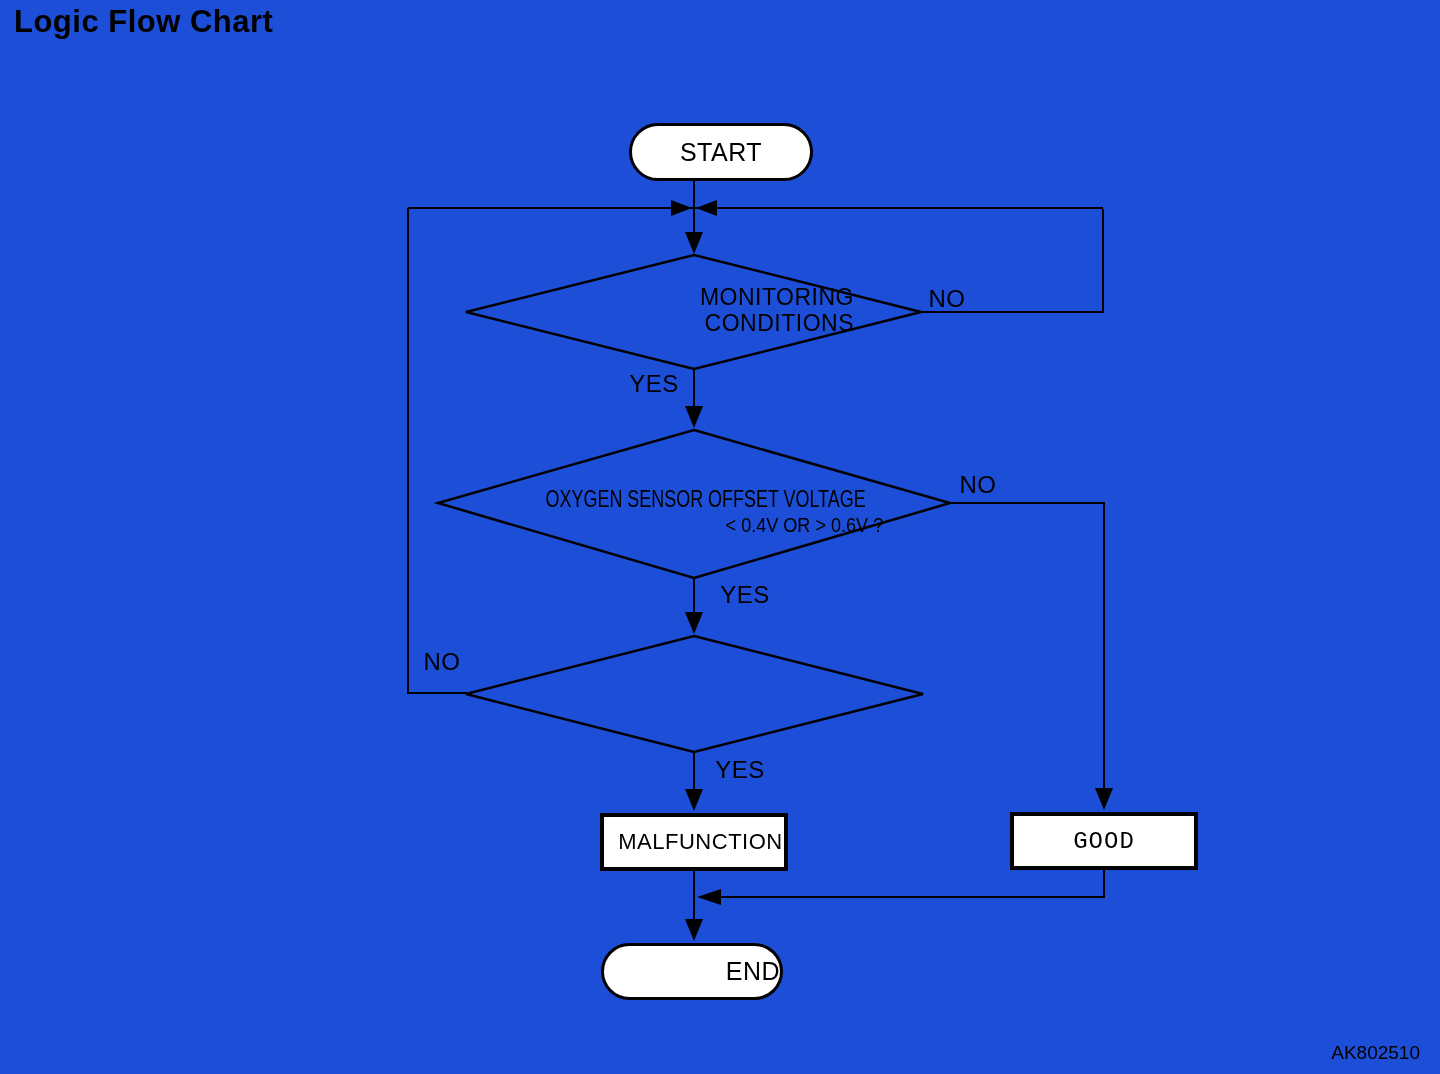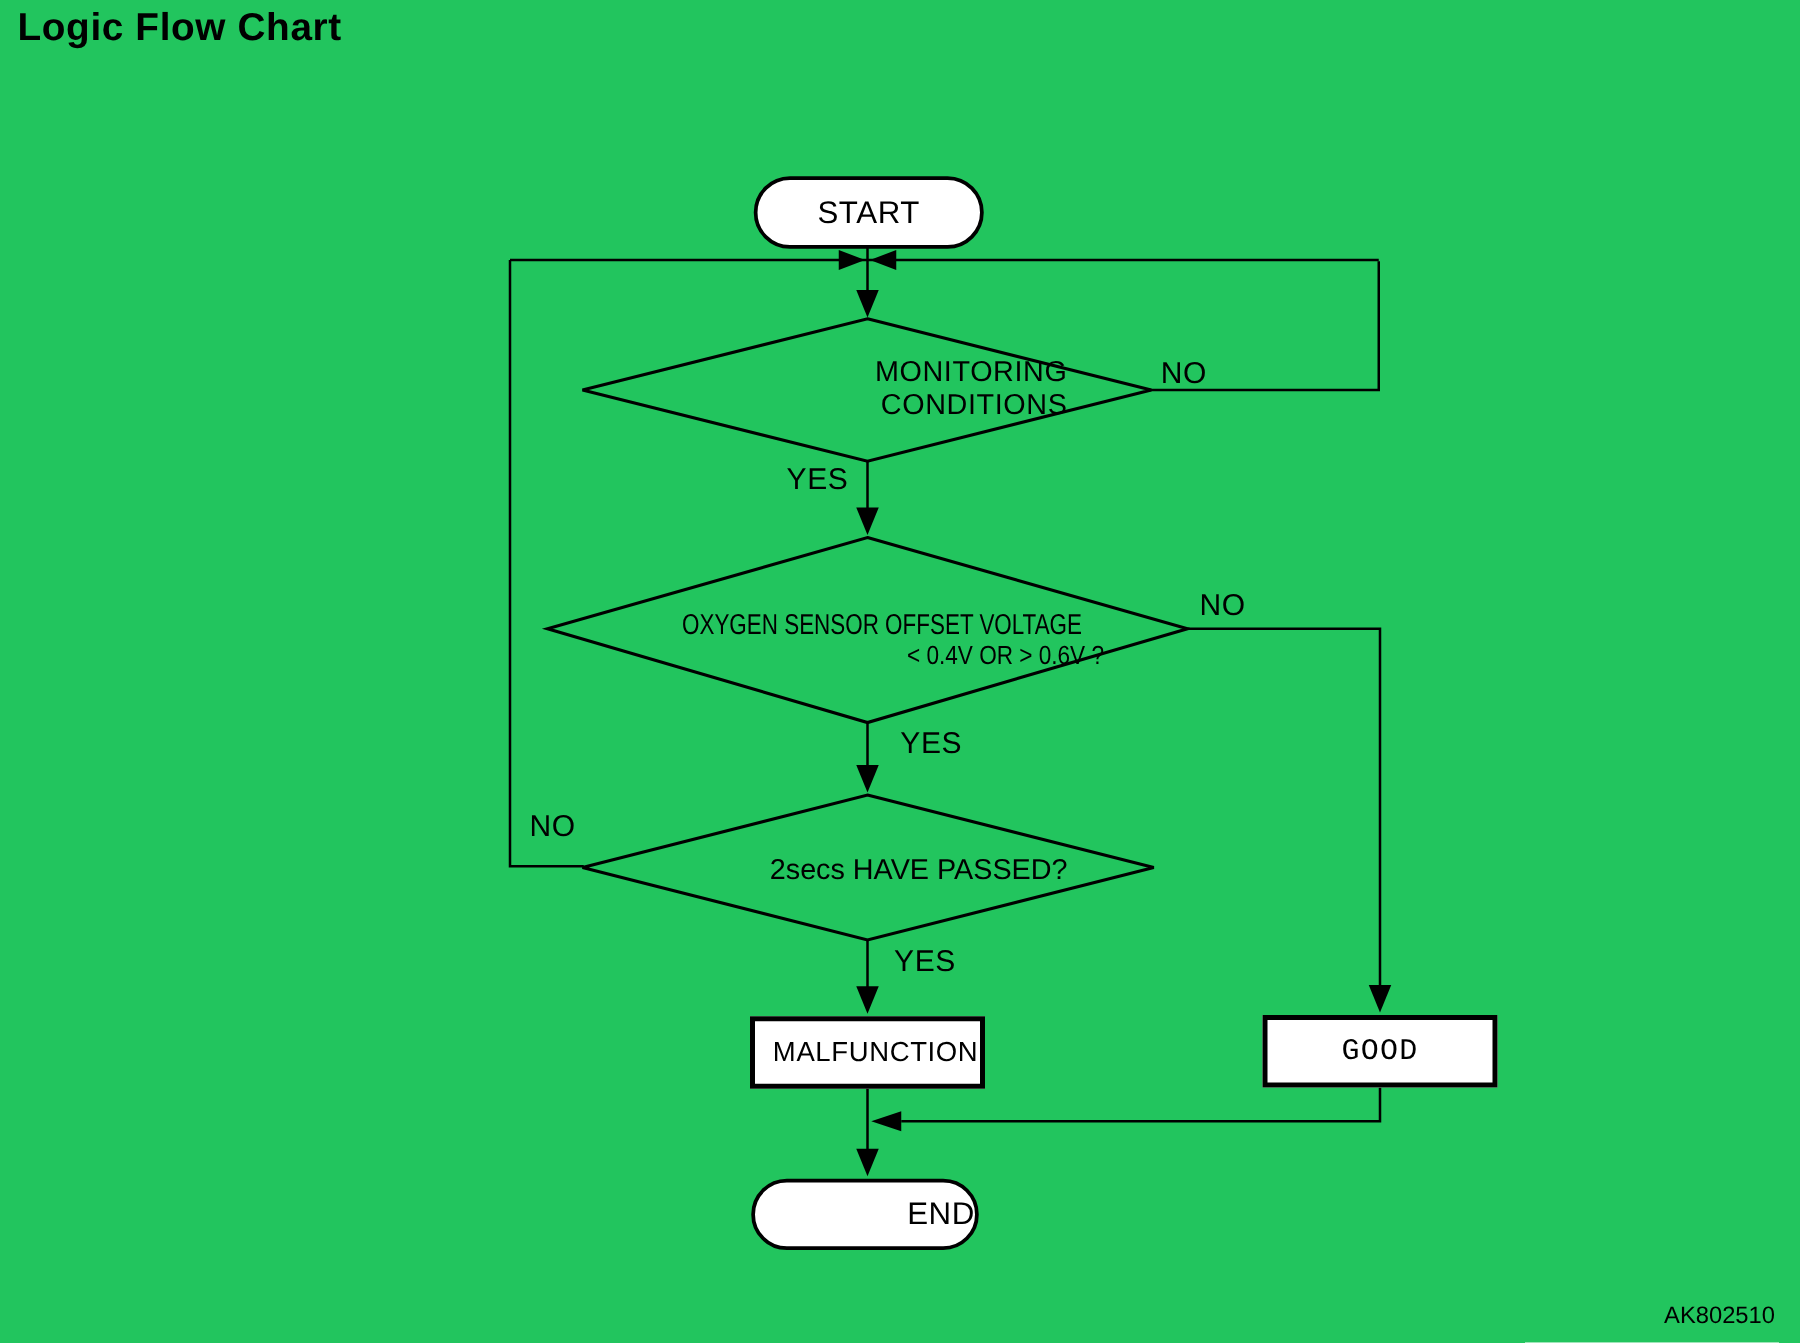--- a/index.html
+++ b/index.html
@@ -1,25 +1,25 @@
 <!DOCTYPE html>
 <html><head>
 <meta charset="utf-8">
 <style>
   html,body{margin:0;padding:0;background:#ffffff;}
   body{width:1440px;height:1074px;font-family:"Liberation Sans", sans-serif;color:#000;}
-  .canvas{position:relative;width:1440px;height:1074px;background:#22c55e;overflow:hidden;}
+  .canvas{position:relative;width:1440px;height:1074px;background:#1d4ed8;overflow:hidden;}
   .title{position:absolute;left:14px;top:4px;font-size:31px;font-weight:bold;letter-spacing:.5px;margin:0;}
   svg.flow{position:absolute;left:0;top:0;}
 
   .node{position:absolute;display:flex;align-items:center;justify-content:center;
         box-sizing:border-box;background:#fff;text-align:center;}
   .terminal{border:3px solid #000;border-radius:29px;font-size:25px;letter-spacing:.5px;}
   .process{border:4px solid #000;}
-  .start-node{left:603px;top:123px;width:184px;height:58px;margin-top:18px;}
+  .start-node{left:629px;top:123px;width:184px;height:58px;}
   .end-node{left:601px;top:943px;width:182px;height:57px;justify-content:flex-end;}
   .malfunction-node{left:600px;top:813px;width:188px;height:58px;font-size:22px;letter-spacing:.5px;padding-left:13px;}
   .good-node{left:1010px;top:812px;width:188px;height:58px;font-size:24px;letter-spacing:1px;font-family:Liberation Mono, monospace;}
 
   .dlabel{position:absolute;text-align:right;}
   .monitoring-label{left:534px;top:284px;width:320px;font-size:23px;line-height:26px;letter-spacing:.5px;}
   .oxygen-label{left:474px;top:486px;width:440px;font-size:23px;line-height:26px;}
   .oxygen-label .l1{display:block;transform:scaleX(.78);transform-origin:center;white-space:nowrap;}
   .oxygen-label .l2{display:block;font-size:21px;transform:scaleX(.86);transform-origin:center;white-space:nowrap;}
   .twosecs-label{left:534px;top:682px;width:320px;font-size:23px;line-height:26px;white-space:nowrap;}
@@ -94,21 +94,20 @@
   <div class="dlabel monitoring-label">
     <span style="display:block">MONITORING</span>
     <span style="display:block">CONDITIONS</span>
   </div>
 
   <div class="dlabel oxygen-label">
     <span class="l1">OXYGEN SENSOR OFFSET VOLTAGE</span>
     <span class="l2">&lt; 0.4V OR &gt; 0.6V ?</span>
   </div>
 
-  <div class="dlabel twosecs-label">2secs HAVE PASSED?</div>
 
   <div class="edge yes1">YES</div>
   <div class="edge no1">NO</div>
   <div class="edge yes2">YES</div>
   <div class="edge no2">NO</div>
   <div class="edge yes3">YES</div>
   <div class="edge no3">NO</div>
 
   <div class="figure-code">AK802510</div>
 

